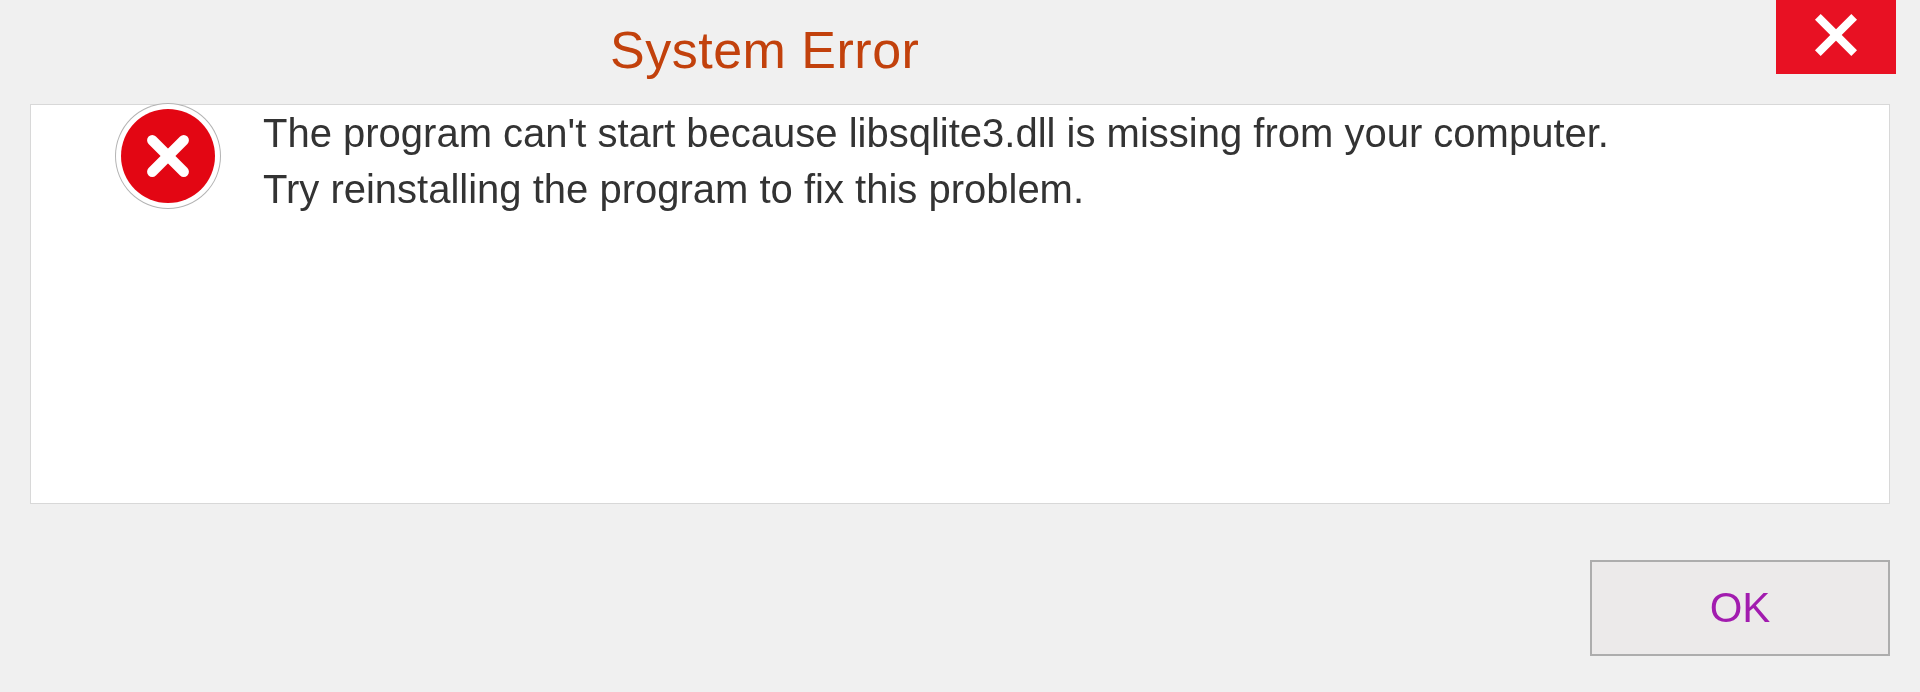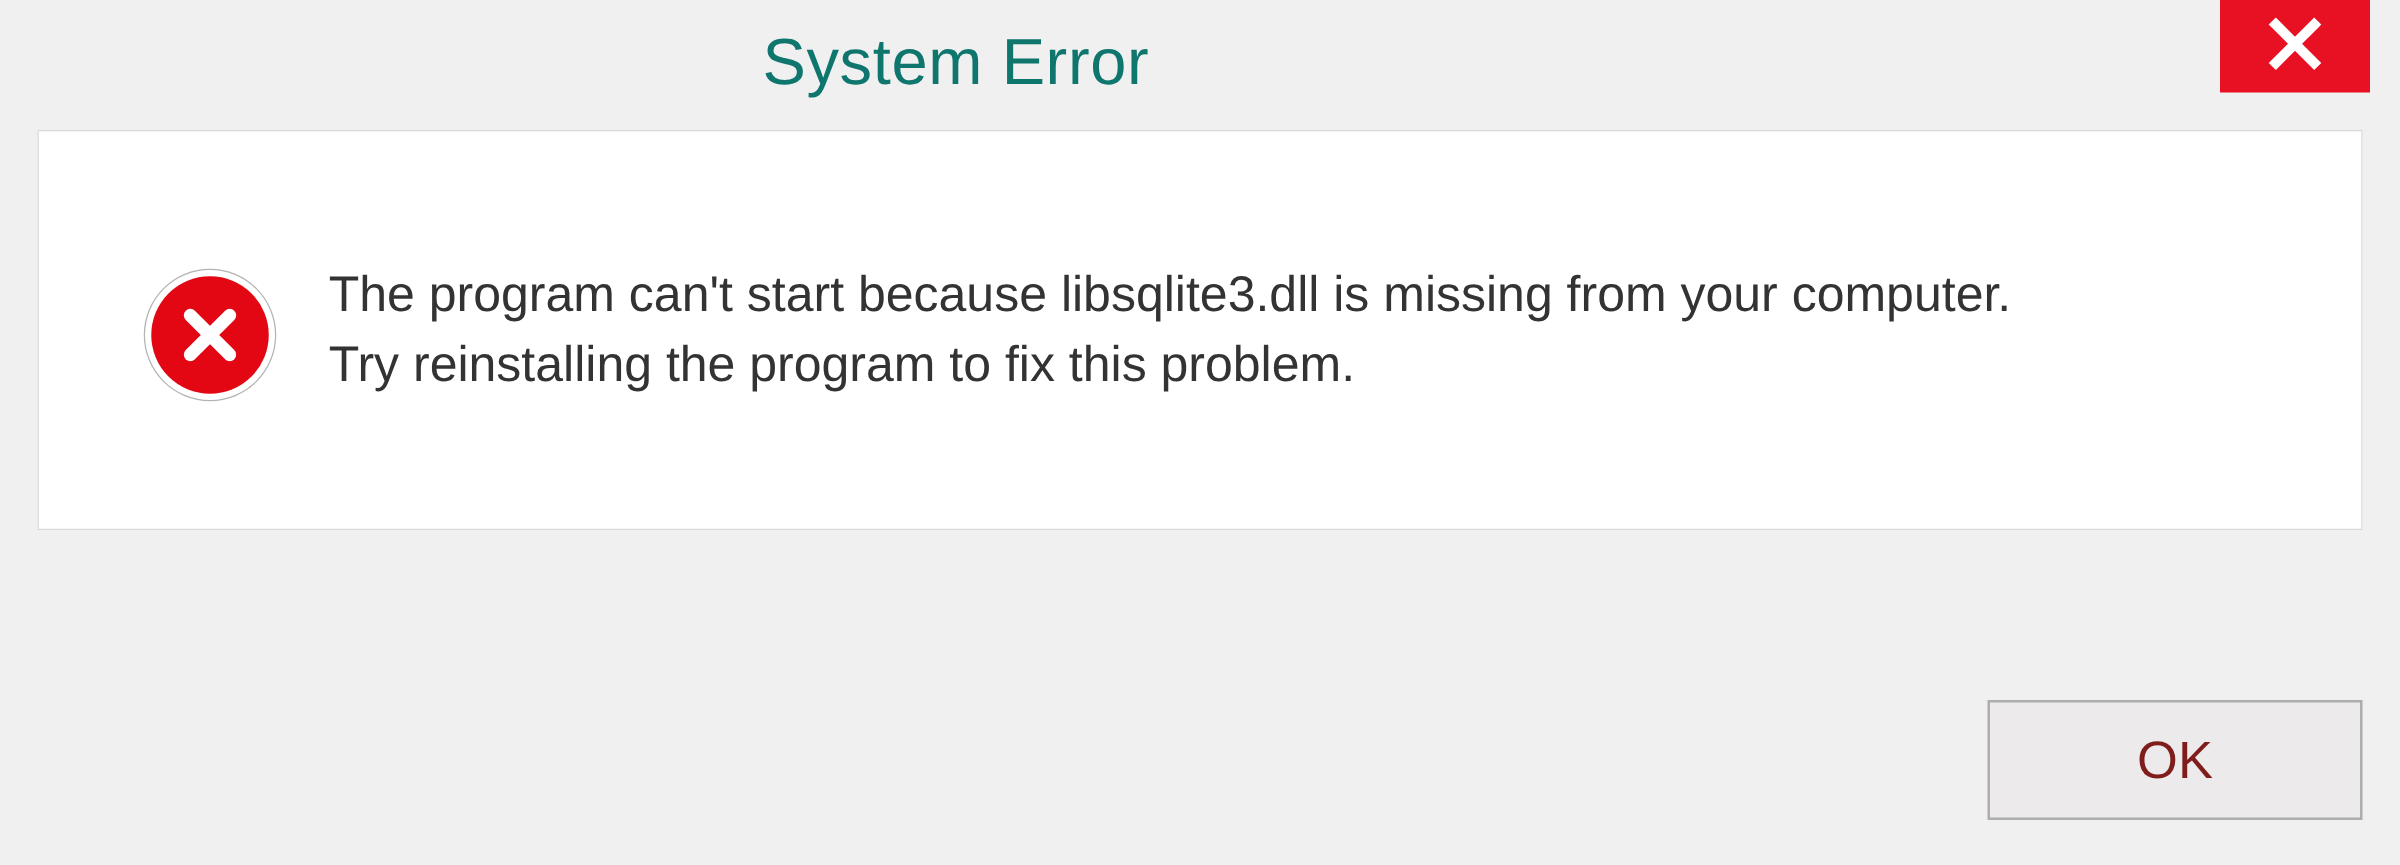--- a/index.html
+++ b/index.html
@@ -24,21 +24,21 @@
     .titlebar {
       position: relative;
       height: 100px;
       display: flex;
       align-items: center;
       padding-left: 610px;
     }
     .title-text {
       font-size: 52px;
       font-weight: 400;
-      color: #0f766e;
+      color: #c2410c;
       letter-spacing: 0.5px;
     }
     .close-button {
       position: absolute;
       top: 0;
       right: 24px;
       width: 120px;
       height: 74px;
       background: #e81123;
       display: flex;
@@ -47,23 +47,22 @@
       cursor: pointer;
     }
     .close-button svg {
       width: 46px;
       height: 46px;
     }
     .content-panel {
       margin: 4px 30px 0 30px;
       background: #ffffff;
       border: 1px solid #d8d8d8;
-      height: 320px;
+      height: 400px;
       display: flex;
-      align-items: center;
       padding: 0 50px 0 90px;
     }
     .error-icon-wrap {
       flex: 0 0 auto;
       margin-right: 48px;
       position: relative;
       top: 4px;
     }
     .error-icon-circle {
       width: 94px;
@@ -103,21 +102,21 @@
       margin-right: 60px;
       position: relative;
       top: 6px;
     }
     .ok-button {
       width: 300px;
       height: 96px;
       background: #eceaea;
       border: 2px solid #adadad;
       font-size: 42px;
-      color: #7f1d1d;
+      color: #a21caf;
       display: flex;
       align-items: center;
       justify-content: center;
       cursor: pointer;
       font-family: inherit;
     }
   </style>
 </head>
 <body>
 

